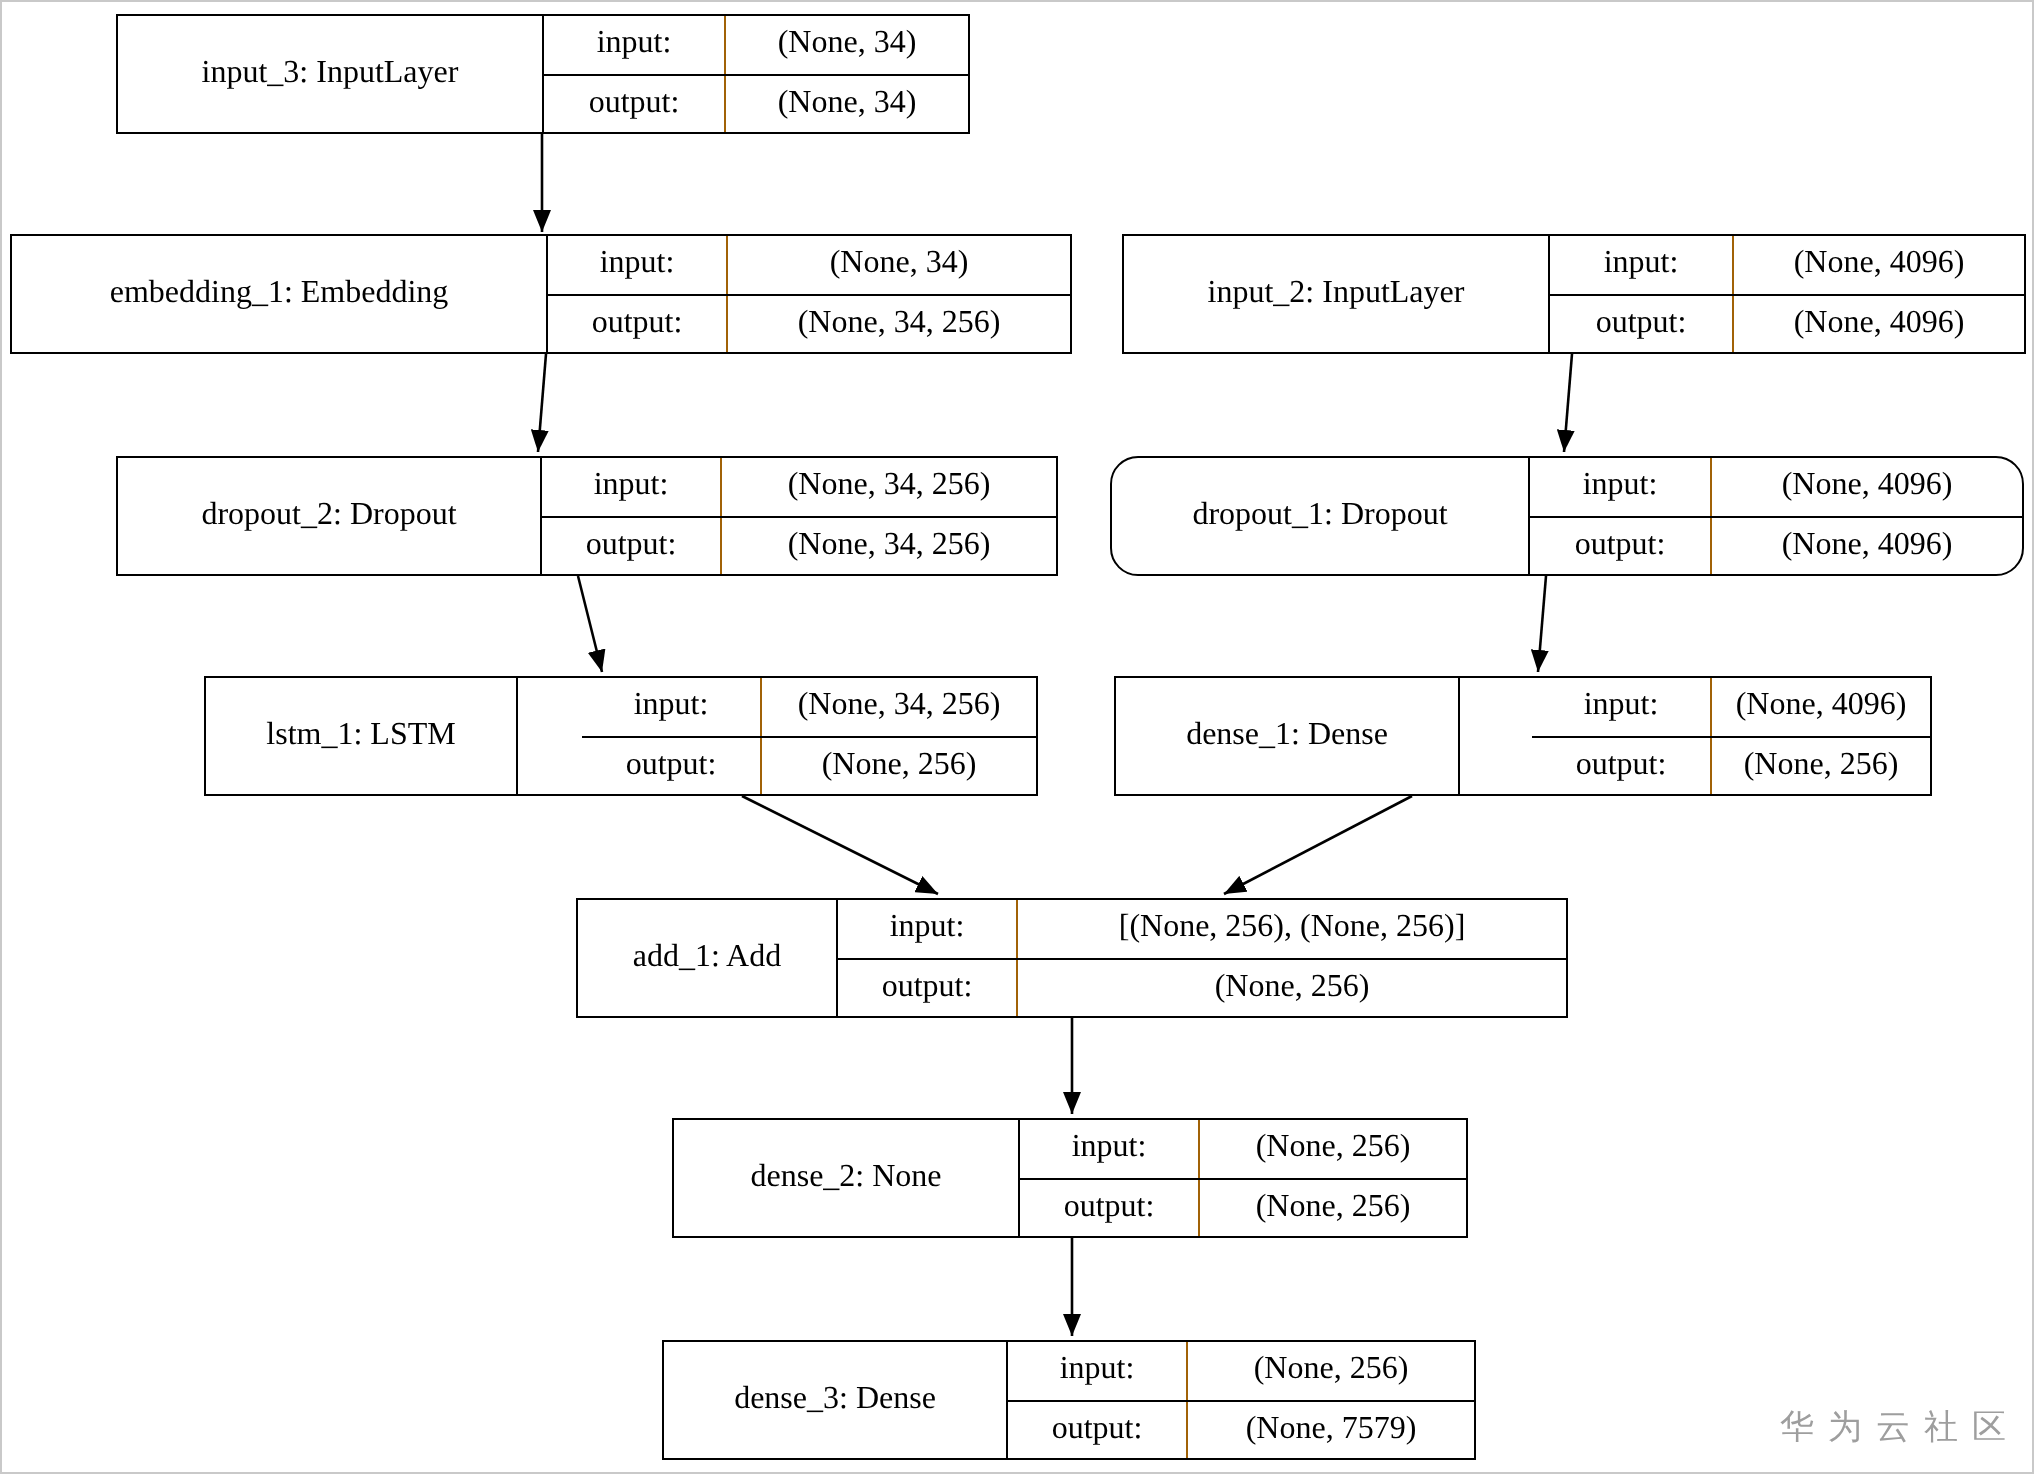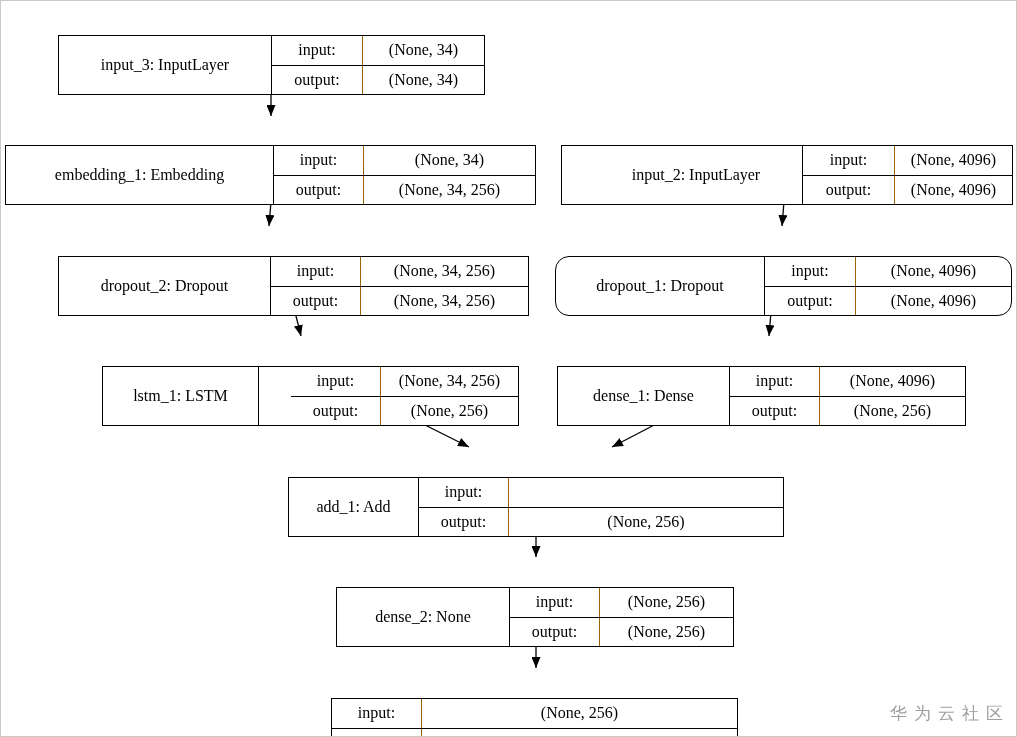--- a/index.html
+++ b/index.html
@@ -4,21 +4,21 @@
 <style>
   html,body{margin:0;padding:0;background:#fff;}
   .canvas{
     position:relative;width:1017px;height:737px;background:#ffffff;
     border:1px solid #c9c9c9;box-sizing:border-box;overflow:hidden;
     font-family:"Liberation Serif","DejaVu Serif",serif;color:#000;
   }
   .edges{position:absolute;left:0;top:0;width:1017px;height:737px;pointer-events:none;}
   .node{
     position:absolute;height:60px;display:flex;background:#fff;
-    border:1.4px solid #000;box-sizing:border-box;font-size:16px;line-height:1;margin-top:28px;
+    border:1.4px solid #000;box-sizing:border-box;font-size:16px;line-height:1;
   }
   .nlabel{
     display:flex;align-items:center;justify-content:center;
     border-right:1px solid #000;box-sizing:border-box;white-space:nowrap;
   }
   .nio{flex:1;display:flex;flex-direction:column;min-width:0;}
   .nrow{flex:1;display:flex;min-width:0;}
   .nrow.out{border-top:1px solid #000;}
   .nkey{
     display:flex;align-items:center;justify-content:center;
@@ -74,21 +74,21 @@
         <div class="nkey" style="width:90px">input:</div>
         <div class="nval">(None, 34)</div>
       </div>
       <div class="nrow out">
         <div class="nkey" style="width:90px">output:</div>
         <div class="nval">(None, 34, 256)</div>
       </div>
     </div>
   </div>
 
-  <div class="node" style="left:560px;top:116px;width:452px;padding-left:28px;">
+  <div class="node" style="left:560px;top:116px;width:452px;">
     <div class="nlabel" style="width:213px">input_2: InputLayer</div>
     <div class="nio">
       <div class="nrow">
         <div class="nkey" style="width:92px">input:</div>
         <div class="nval">(None, 4096)</div>
       </div>
       <div class="nrow out">
         <div class="nkey" style="width:92px">output:</div>
         <div class="nval">(None, 4096)</div>
       </div>
@@ -130,39 +130,40 @@
         <div class="nkey" style="width:90px">input:</div>
         <div class="nval">(None, 34, 256)</div>
       </div>
       <div class="nrow out">
         <div class="nkey" style="width:90px">output:</div>
         <div class="nval">(None, 256)</div>
       </div>
     </div>
   </div>
 
-  <div class="node" style="left:556px;top:337px;width:409px;">
+  <div class="node" style="left:556px;top:337px;width:409px;gap:36px;">
     <div class="nlabel" style="width:172px">dense_1: Dense</div>
     <div class="nio">
       <div class="nrow">
         <div class="nkey" style="width:90px">input:</div>
         <div class="nval">(None, 4096)</div>
       </div>
       <div class="nrow out">
         <div class="nkey" style="width:90px">output:</div>
         <div class="nval">(None, 256)</div>
       </div>
     </div>
   </div>
 
   <div class="node" style="left:287px;top:448px;width:496px;">
     <div class="nlabel" style="width:130px">add_1: Add</div>
     <div class="nio">
       <div class="nrow">
         <div class="nkey" style="width:90px">input:</div>
+        <div class="nval">[(None, 256), (None, 256)]</div>
       </div>
       <div class="nrow out">
         <div class="nkey" style="width:90px">output:</div>
         <div class="nval">(None, 256)</div>
       </div>
     </div>
   </div>
 
   <div class="node" style="left:335px;top:558px;width:398px;">
     <div class="nlabel" style="width:173px">dense_2: None</div>
@@ -172,20 +173,21 @@
         <div class="nval">(None, 256)</div>
       </div>
       <div class="nrow out">
         <div class="nkey" style="width:90px">output:</div>
         <div class="nval">(None, 256)</div>
       </div>
     </div>
   </div>
 
   <div class="node" style="left:330px;top:669px;width:407px;">
+    <div class="nlabel" style="width:172px">dense_3: Dense</div>
     <div class="nio">
       <div class="nrow">
         <div class="nkey" style="width:90px">input:</div>
         <div class="nval">(None, 256)</div>
       </div>
       <div class="nrow out">
         <div class="nkey" style="width:90px">output:</div>
         <div class="nval">(None, 7579)</div>
       </div>
     </div>

